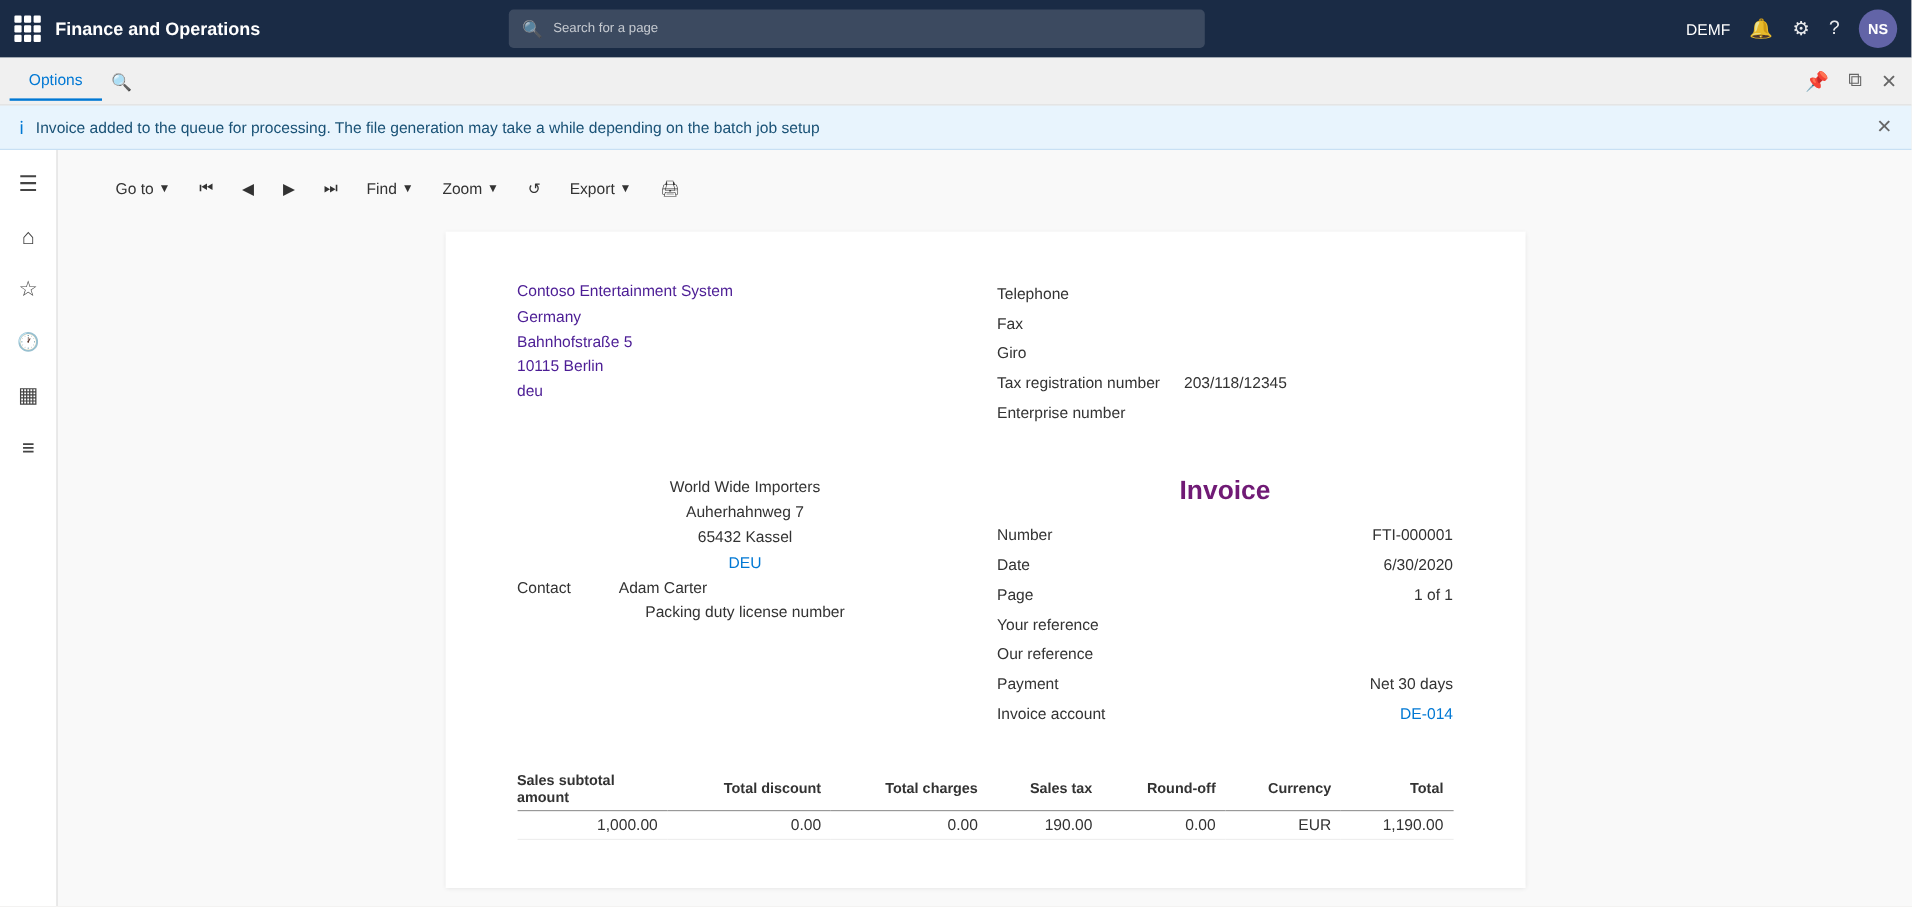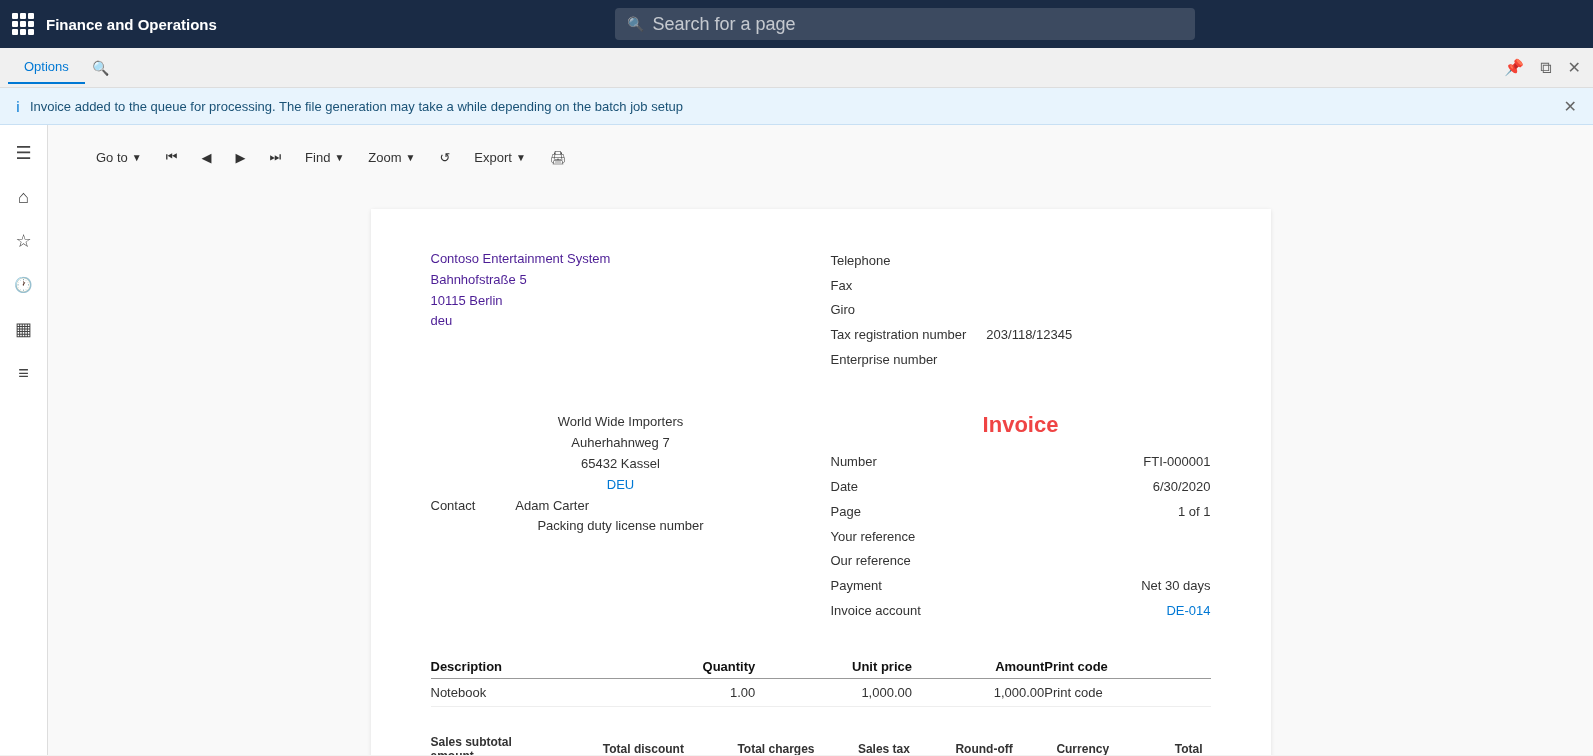--- a/index.html
+++ b/index.html
@@ -44,21 +44,21 @@
       align-items: center;
       padding: 0 12px;
       height: 32px;
       gap: 8px;
     }
     .search-bar input {
       background: transparent;
       border: none;
       outline: none;
       color: rgba(255,255,255,0.85);
-      font-size: 18px;
+      font-size: 11px;
       width: 100%;
     }
     .search-bar input::placeholder { color: rgba(255,255,255,0.7); }
     .nav-right {
       margin-left: auto;
       display: flex;
       align-items: center;
       gap: 16px;
       color: white;
     }
@@ -159,21 +159,21 @@
       background: #f9f9f9;
       overflow-y: auto;
       padding: 20px 40px;
     }
 
     
     .toolbar {
       display: flex;
       align-items: center;
       gap: 8px;
-      margin-bottom: 40px;
+      margin-bottom: 24px;
       flex-wrap: wrap;
     }
     .toolbar-btn {
       display: flex;
       align-items: center;
       gap: 4px;
       padding: 4px 8px;
       font-size: 13px;
       color: #333;
       cursor: pointer;
@@ -210,21 +210,21 @@
       margin-bottom: 32px;
       text-align: center;
     }
     .recipient-info { font-size: 13px; line-height: 1.6; color: #333; }
     .recipient-info .deu-link { color: #0078d4; cursor: pointer; }
     .recipient-info .contact-row {
       display: flex;
       gap: 40px;
     }
     .invoice-meta { font-size: 13px; }
-    .invoice-title { font-size: 22px; font-weight: 700; color: #ef4444; margin-bottom: 12px; }
+    .invoice-title { font-size: 22px; font-weight: 700; color: #701a75; margin-bottom: 12px; }
     .meta-row {
       display: flex;
       justify-content: space-between;
       line-height: 1.9;
     }
     .meta-label { color: #333; }
     .meta-value { color: #333; }
     .meta-value.link { color: #0078d4; cursor: pointer; }
     .meta-value.number { color: #333; }
 
@@ -287,20 +287,27 @@
       <span></span>
       <span></span>
     <span></span>
       <span></span>
       <span></span>
   </div>
   <span class="app-title">Finance and Operations</span>
   <div class="search-bar">
     <span style="color:rgba(255,255,255,0.7);font-size:14px;">🔍</span>
     <input type="text" placeholder="Search for a page" style="">
+  </div>
+  <div class="nav-right">
+    <span class="demf">DEMF</span>
+    <span class="nav-icon">🔔</span>
+    <span class="nav-icon">⚙</span>
+    <span class="nav-icon">?</span>
+    <div class="avatar">NS</div>
   </div>
 </div>
 
 <div class="tab-bar">
   <div class="tab active">Options</div>
   <span class="tab-search-icon">🔍</span>
   <div class="tab-bar-right">
     <span class="tab-bar-icon">📌</span>
     <span class="tab-bar-icon">⧉</span>
     <span class="tab-bar-icon">✕</span>
@@ -349,20 +356,21 @@
         <span class="chevron-down">▼</span>
       </button>
       <button class="toolbar-btn">🖨</button>
     </div>
 
     <div class="invoice-wrapper">
 
       <div class="invoice-header">
         <div class="company-info">
           <div>Contoso Entertainment System</div>
+          <div>Germany</div>
           <div>Bahnhofstraße 5</div>
           <div>10115 Berlin</div>
           <div>deu</div>
         </div>
         <div class="contact-info">
           <div>
             <span>Telephone</span>
           </div>
           <div>
             <span>Fax</span>
@@ -420,40 +428,20 @@
             <span class="meta-label">Payment</span>
             <span class="meta-value">Net 30 days</span>
           </div>
           <div class="meta-row">
             <span class="meta-label">Invoice account</span>
             <span class="meta-value link">DE-014</span>
           </div>
         </div>
       </div>
 
-      <table class="items-table">
-        <thead>
-          <tr>
-            <th>Description</th>
-            <th class="right">Quantity</th>
-            <th class="right">Unit price</th>
-            <th class="right">Amount</th>
-            <th>Print code</th>
-          </tr>
-        </thead>
-        <tbody>
-          <tr>
-            <td>Notebook</td>
-            <td class="right">1.00</td>
-            <td class="right">1,000.00</td>
-            <td class="right">1,000.00</td>
-            <td>Print code</td>
-          </tr>
-        </tbody>
-      </table>
 
       <div class="summary-section">
         <table class="summary-table">
           <thead>
             <tr>
               <th style="text-align:left;">
                 <span>Sales subtotal</span><br>
                 <span>amount</span>
               </th>
               <th>Total discount</th>

